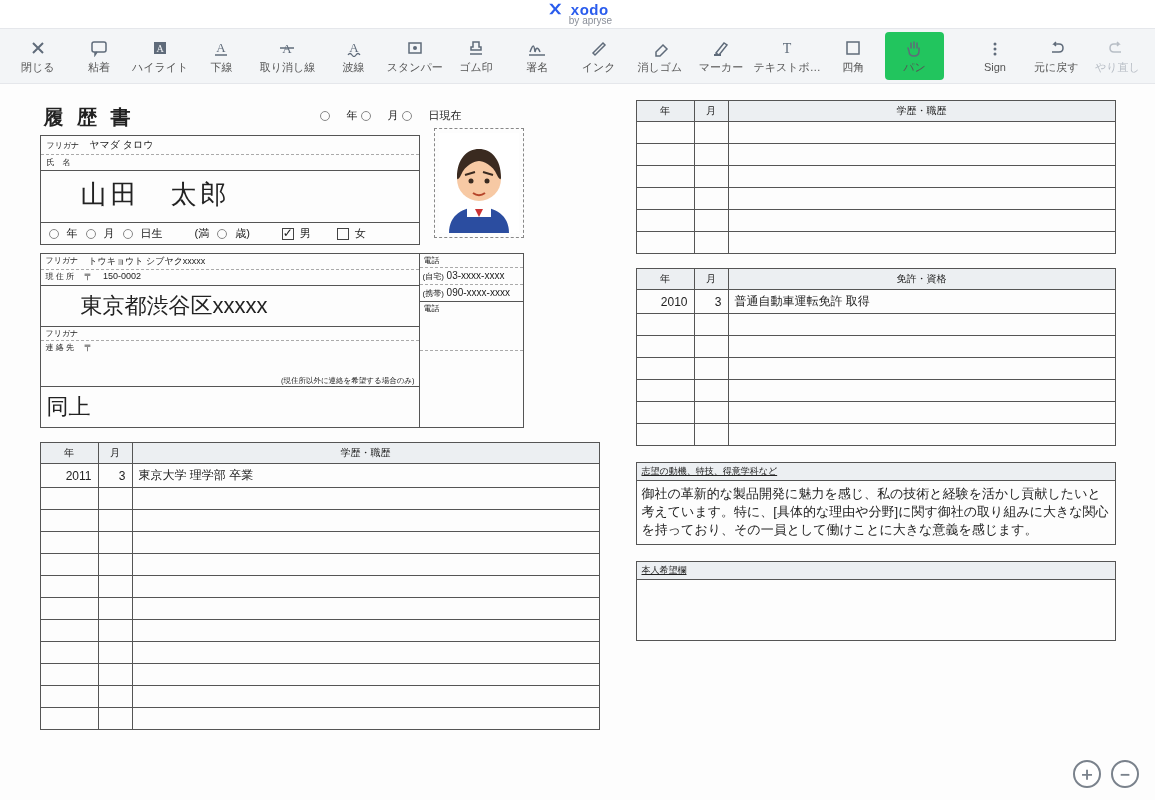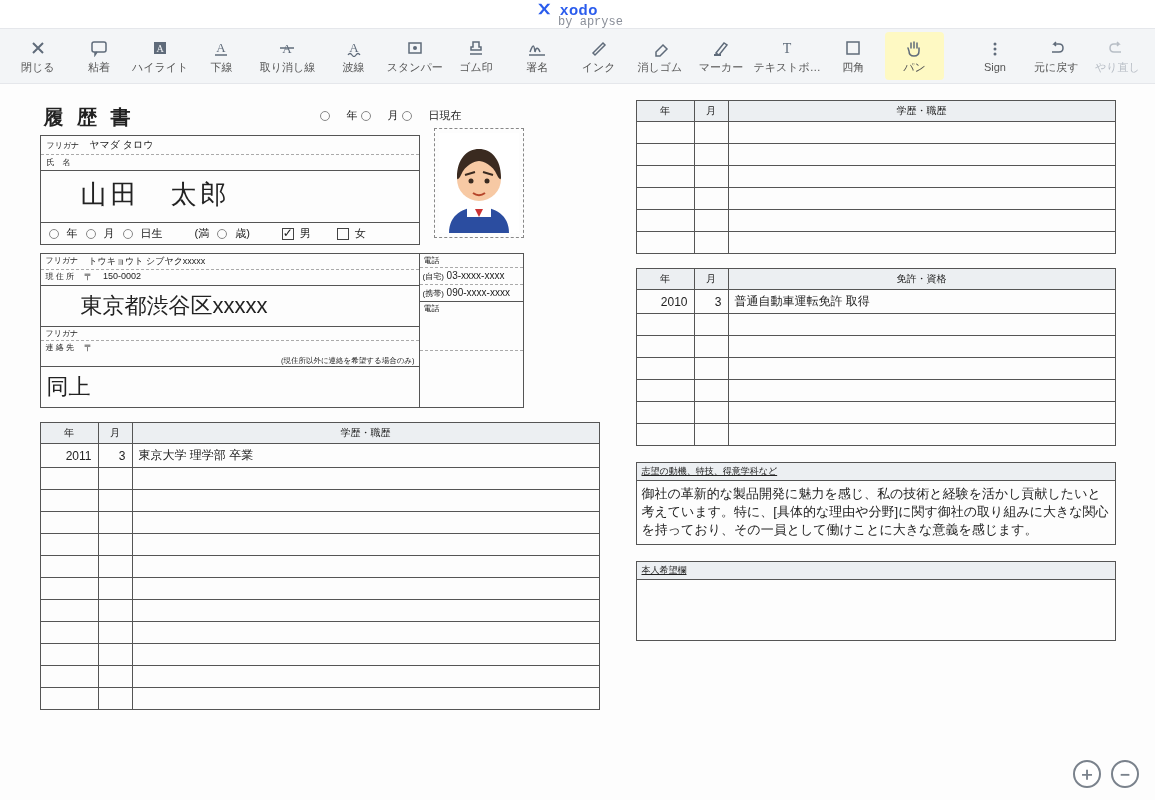--- a/index.html
+++ b/index.html
@@ -4,31 +4,31 @@
 <style>
   * { box-sizing: border-box; }
   html, body { margin: 0; padding: 0; font-family: "Segoe UI", Meiryo, sans-serif; font-size: 12px; color: #333; }
   body { width: 1155px; height: 800px; background: #fff; display: flex; flex-direction: column; overflow: hidden; }
 
   
   .title-bar { height: 28px; display: flex; align-items: center; justify-content: space-between; padding: 0 6px 0 10px; flex-direction: column; }
   .brand { display: flex; align-items: center; gap: 6px; }
   .brand-icon { width: 18px; height: 18px; display:flex; align-items:center; justify-content:center; }
   .brand-name { color:#2a5ced; font-weight:600; font-size:15px; letter-spacing:.5px; }
-  .brand-sub { font-size:12px; color:#8a8f99; margin-left:22px; margin-top:-3px;font-family:Liberation Mono, monospace; }
+  .brand-sub { font-size:10px; color:#8a8f99; margin-left:22px; margin-top:-3px; }
   .title-right { display:flex; align-items:center; gap:0; }
   .signin { display:flex; align-items:center; gap:4px; font-size:13px; color:#0f766e; padding:4px 14px; cursor:pointer; }
   .divider { width:1px; height:18px; background:#ccc; margin:0 18px; }
   .win-btn { width:46px; height:28px; display:flex; align-items:center; justify-content:center; cursor:pointer; }
 
   
   .tool-bar { background:#f3f5f7; border-top:1px solid #e5e7eb; border-bottom:1px solid #e5e7eb; height:56px; display:flex; align-items:center; padding:0 8px; gap:2px; }
   .tool { width:62px; height:48px; display:flex; flex-direction:column; align-items:center; justify-content:center; gap:2px; font-size:11px; color:#555; cursor:pointer; border-radius:4px; }
   .tool.wide { width:72px; }
-  .tool.active { background:#fef9c3; }
+  .tool.active { background:#22c55e; }
   .tool-icon { width:20px; height:20px; display:flex; align-items:center; justify-content:center; color:#5f6b7a; }
   .tool-gap { width:18px; }
 
   
   .doc-area { flex:1; background:#fdfdfd; position:relative; overflow:hidden; display:flex; justify-content:center; padding:16px 20px; gap:36px; }
   .page { position:relative; font-size:11px; color:#222; }
   .page.left { width:560px; }
   .page.right { width:480px; }
 
   .doc-title { font-size:20px; font-weight:600; letter-spacing:4px; margin:4px 0 4px 4px; }
@@ -352,21 +352,21 @@
         <div class="addr-main">東京都渋谷区xxxxx</div>
 
         <div class="addr-row addr-furi" style="border-top:1px solid #555;">
             <span class="lbl-sm">フリガナ</span>
           </div>
         <div class="addr-row addr-line addr-furi">
             <span class="lbl-sm">連 絡 先</span>
             <span>〒</span>
             <span style="flex:1"></span>
           </div>
-        <div class="note" style="font-size:7.5px;text-align:right;padding:0 4px;">(現住所以外に連絡を希望する場合のみ)</div>
+        <div class="note" style="font-size:7.5px;text-align:right;padding:0 4px;margin-top:20px;">(現住所以外に連絡を希望する場合のみ)</div>
         <div class="addr-main" style="border-top:1px solid #555;padding-left:6px;">同上</div>
       </div>
       <div class="box addr-right" style="border-left:none;">
         <div class="tel-head">電話</div>
         <div class="tel-row"><span class="kind">(自宅)</span> <span>03-xxxx-xxxx</span></div>
         <div class="tel-row" style="border-top:1px dashed #aaa;"><span class="kind">(携帯)</span> <span>090-xxxx-xxxx</span></div>
         <div class="tel-head" style="border-top:1px solid #555;height:50px;">電話</div>
       </div>
     </div>
 

